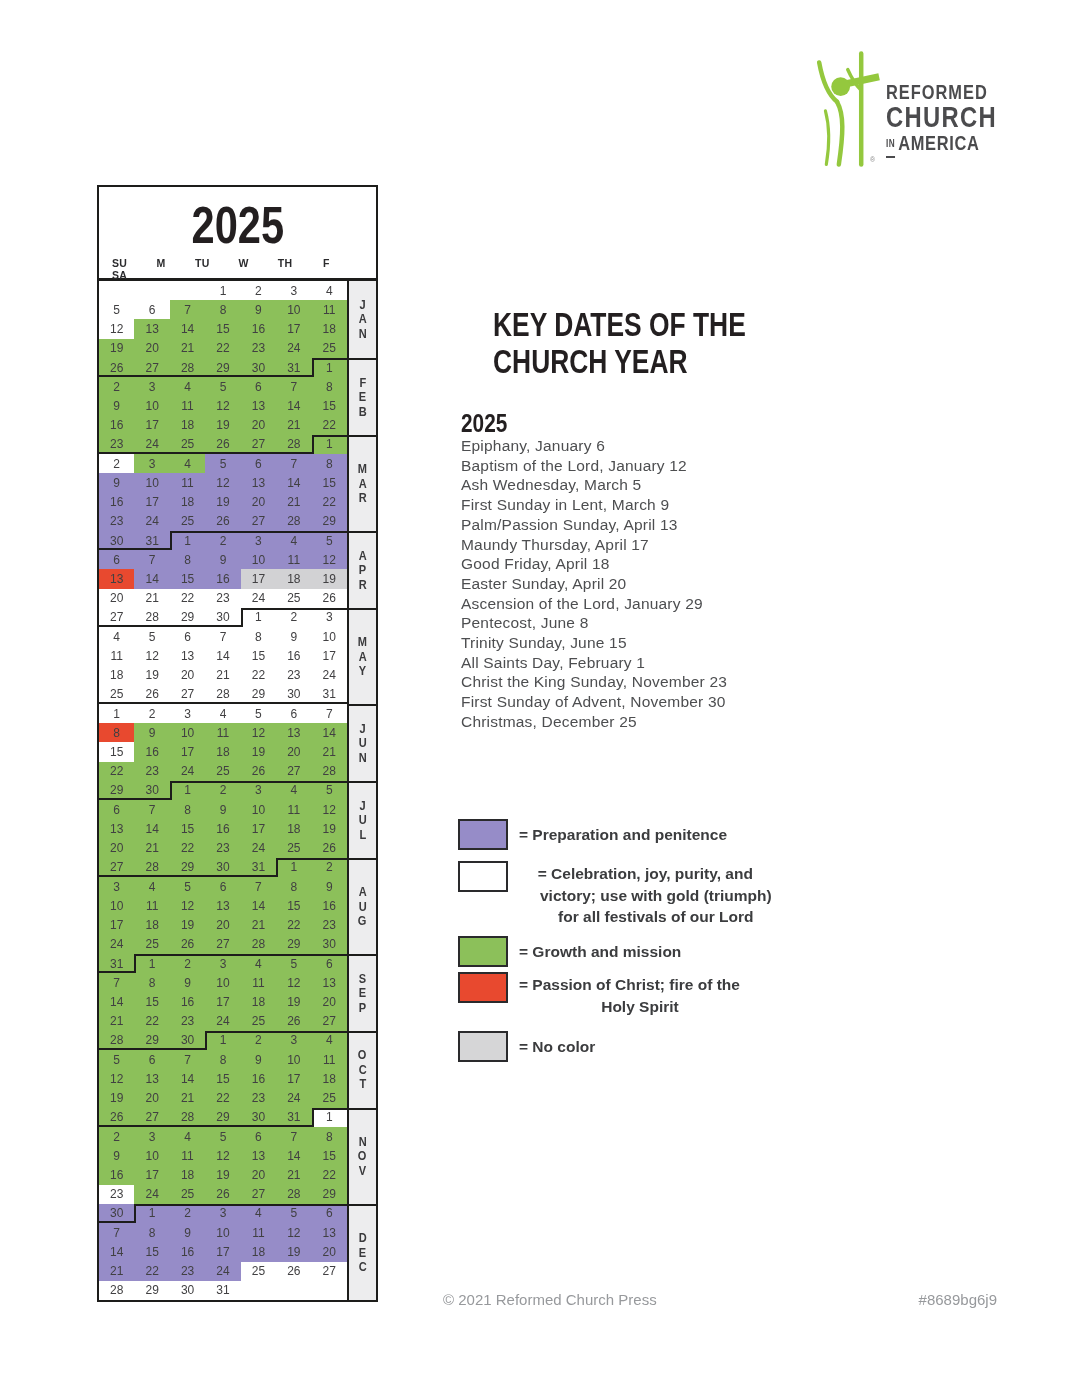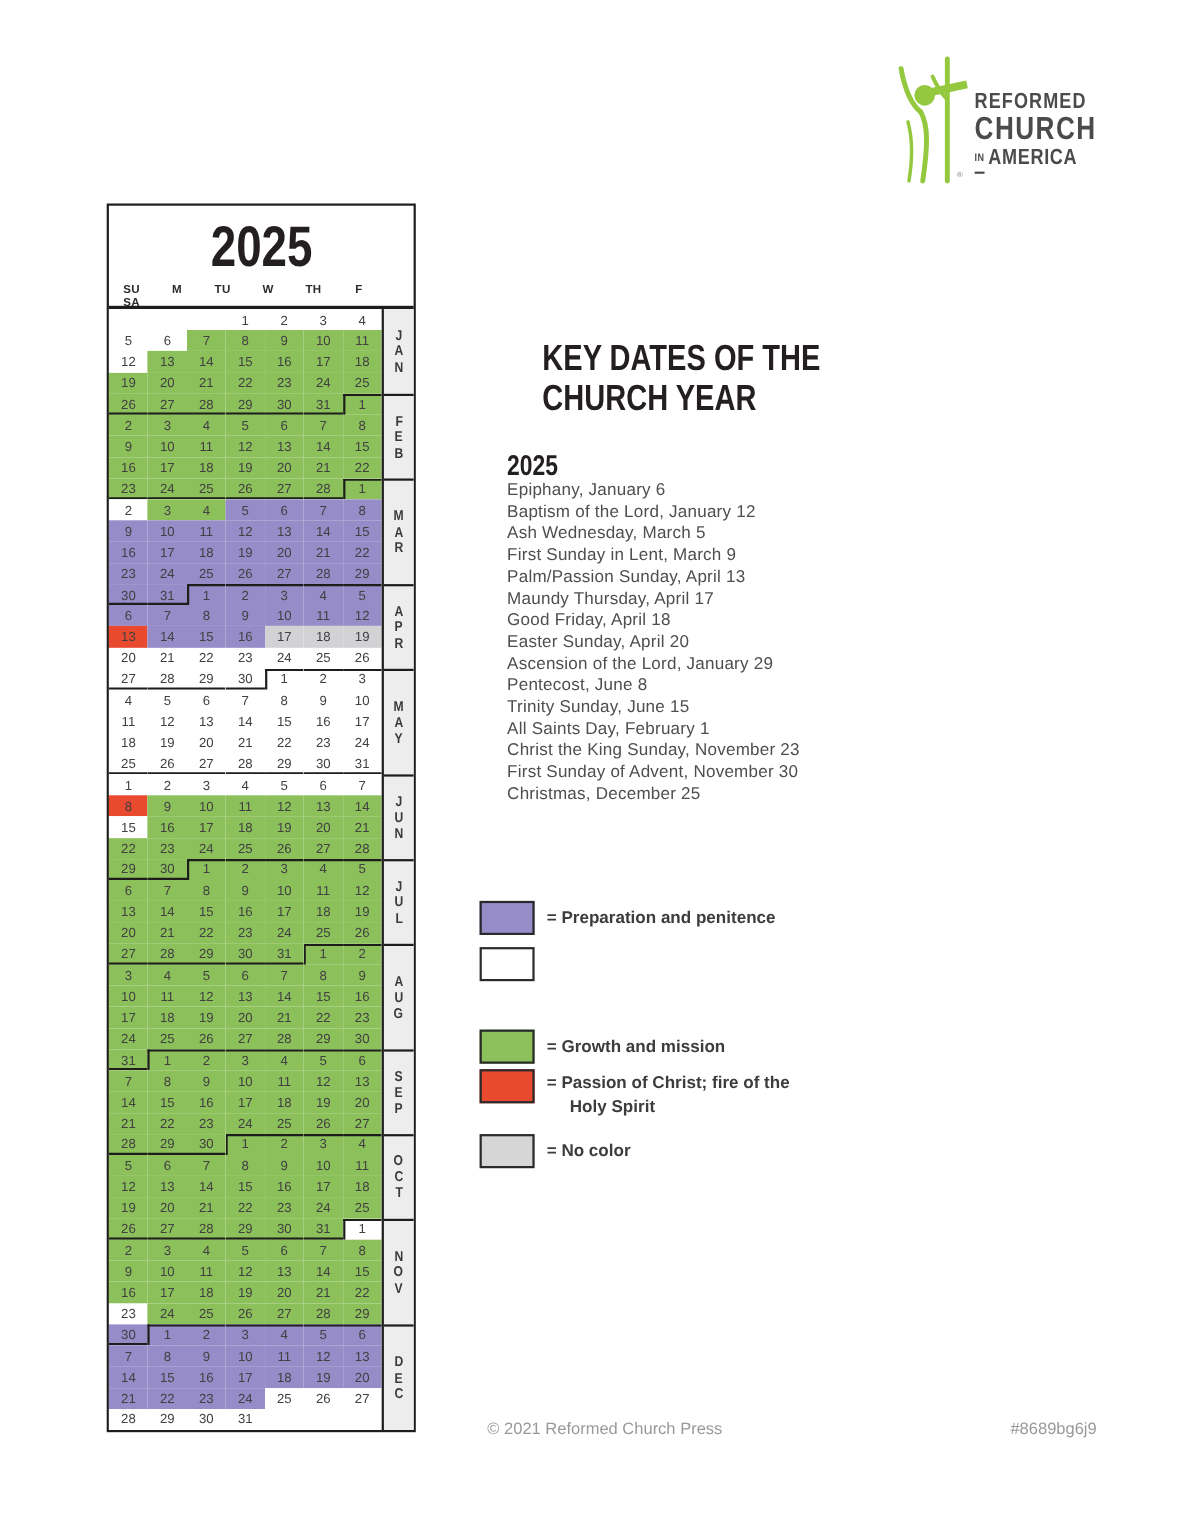--- a/index.html
+++ b/index.html
@@ -48,21 +48,21 @@
   
   .kd-heading { position:absolute; left:461px; top:306px; font-size:33px; font-weight:bold;
                 color:#231f20; line-height:37px;margin-left:32px; }
   .kd-heading .cond { transform:scaleX(0.8); white-space:pre-line; }
   .kd-year { position:absolute; left:461px; top:408px; font-size:26px; font-weight:bold; color:#231f20; }
   .kd-year .cond { transform:scaleX(0.8); }
   .kd-list { position:absolute; left:461px; top:436px; width:330px; }
   .kd-list div { font-size:15.5px; color:#4d4e50; line-height:19.7px; letter-spacing:0.2px; }
 
   
-  .legend-item { position:absolute; left:436px; display:flex; }
+  .legend-item { position:absolute; left:458px; display:flex;text-align:center; }
   .legend-swatch { width:50px; height:31px; border:2px solid #2a2a2c; flex:0 0 auto; }
   .legend-text { margin-left:11px; font-size:15.5px; font-weight:bold; color:#3b3c3e; }
   .legend-text.one { line-height:31px; }
   .legend-text.multi { margin-top:2px; line-height:21.5px; }
   .legend-text .cont { padding-left:21px; }
 
   
   .footer-left  { position:absolute; left:443px; top:1291px; font-size:15px; color:#97999c; }
   .footer-right { position:absolute; right:77px; top:1291px; font-size:15px; color:#97999c; }
 </style>
@@ -576,20 +576,25 @@
 
   <div id="legend">
       <div class="legend-item" style="top: 819px;">
         <div class="legend-swatch" style="background: rgb(150, 140, 200);"></div>
         <div class="legend-text one">
           <div>= Preparation and penitence</div>
         </div>
       </div>
       <div class="legend-item" style="top: 861px;">
         <div class="legend-swatch" style="background: rgb(255, 255, 255);"></div>
+        <div class="legend-text multi">
+          <div>= Celebration, joy, purity, and</div>
+          <div class="cont">victory; use with gold (triumph)</div>
+          <div class="cont">for all festivals of our Lord</div>
+        </div>
       </div>
       <div class="legend-item" style="top: 936px;">
         <div class="legend-swatch" style="background: rgb(140, 192, 90);"></div>
         <div class="legend-text one">
           <div>= Growth and mission</div>
         </div>
       </div>
       <div class="legend-item" style="top: 972px;">
         <div class="legend-swatch" style="background: rgb(232, 73, 47);"></div>
         <div class="legend-text multi">

